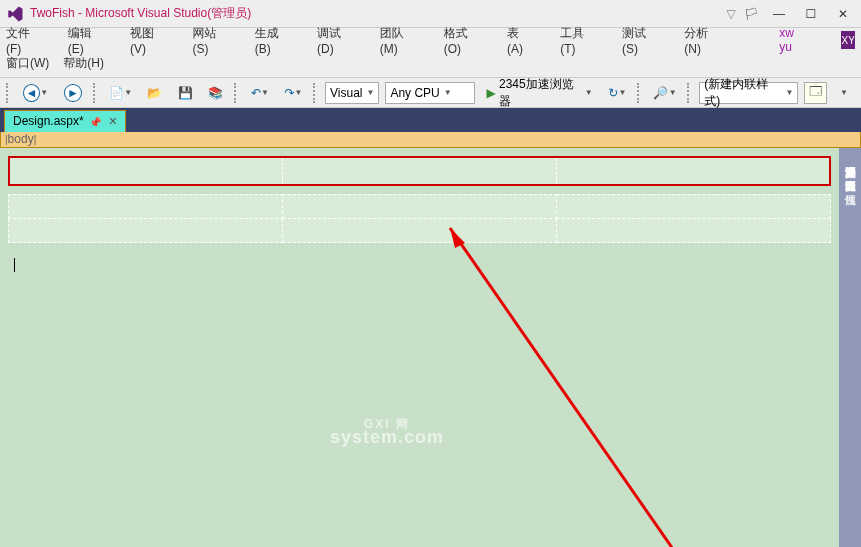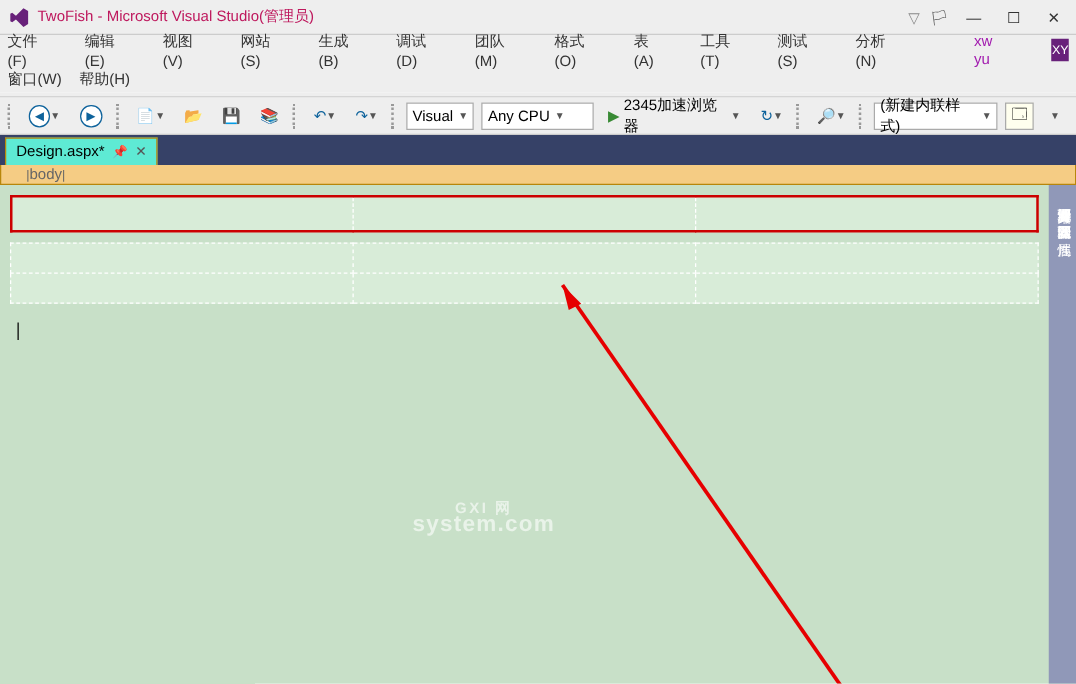--- a/index.html
+++ b/index.html
@@ -23,31 +23,31 @@
 .tgrip{width:4px;height:20px;border-left:2px dotted #999;margin-right:2px}
 .tbtn{height:22px;min-width:22px;padding:0 4px;display:flex;align-items:center;justify-content:center;border:1px solid transparent;cursor:pointer}
 .tsel{height:22px;border:1px solid #aaa;background:#fff;display:flex;align-items:center;padding:0 4px;gap:4px}
 .tsel-arrow{font-size:8px;color:#555}
 .play{color:#388a34}
 .circle-btn{width:18px;height:18px;border-radius:50%;background:#fff;border:1px solid #0e639c;display:flex;align-items:center;justify-content:center}
 .tabstrip{height:24px;background:#364167;display:flex;align-items:flex-end;padding-left:4px}
 .tab{height:22px;background:#5eead4;display:flex;align-items:flex-end;padding:4px 8px;gap:6px;border:1px solid #b8860b;border-bottom:none}
 .tab-pin{color:#555;font-size:10px}
 .tab-close{color:#555;font-size:11px;cursor:pointer}
-.breadcrumb{height:16px;background:#f5cc84;border:1px solid #b8860b;border-top:none;padding:0 20px;font-size:10px;color:#666}
+.breadcrumb{height:16px;background:#f5cc84;border:1px solid #b8860b;border-top:none;padding:0 4px;font-size:10px;color:#666}
 .design-area{position:relative;background:#c8e0c8;height:calc(547px - 28px - 24px - 22px - 4px - 30px - 24px - 16px);display:flex}
 .canvas{flex:1;position:relative;padding:8px}
 .sel-table{border:2px solid #c00;background:#d8ecd8;height:30px;width:100%;margin-bottom:8px;border-collapse:collapse}
 .sel-table td{border:1px dashed #fff;width:33.3%}
 .plain-table{background:#d8ecd8;height:48px;width:100%;border-collapse:collapse}
 .plain-table td{border:1px dashed #fff;width:33.3%;height:24px}
 .cursor-line{position:absolute;left:14px;top:110px;width:1px;height:14px;background:#000}
 .right-tabs{width:22px;background:#9098b8;display:flex;flex-direction:column;align-items:center;padding-top:4px;gap:2px}
 .vtab{writing-mode:vertical-rl;color:#fff;font-size:11px;padding:6px 2px;cursor:pointer}
-.watermark{position:absolute;top:250px;left:330px;color:rgba(255,255,255,0.6);font-size:36px;font-weight:bold;pointer-events:none;text-align:center;letter-spacing:2px}
+.watermark{position:absolute;top:268px;left:330px;color:rgba(255,255,255,0.6);font-size:36px;font-weight:bold;pointer-events:none;text-align:center;letter-spacing:2px}
 .watermark-sub{font-size:18px;letter-spacing:1px;margin-top:-6px}
 .arrow-svg{position:absolute;top:0;left:0;width:100%;height:100%;pointer-events:none}
 .arrow-line{stroke:#e60000;stroke-width:3}
 .arrow-head{fill:#e60000}
 </style>
 </head>
 <body>
 
 <div class="titlebar">
   <svg class="vs-logo" viewBox="0 0 24 24">

